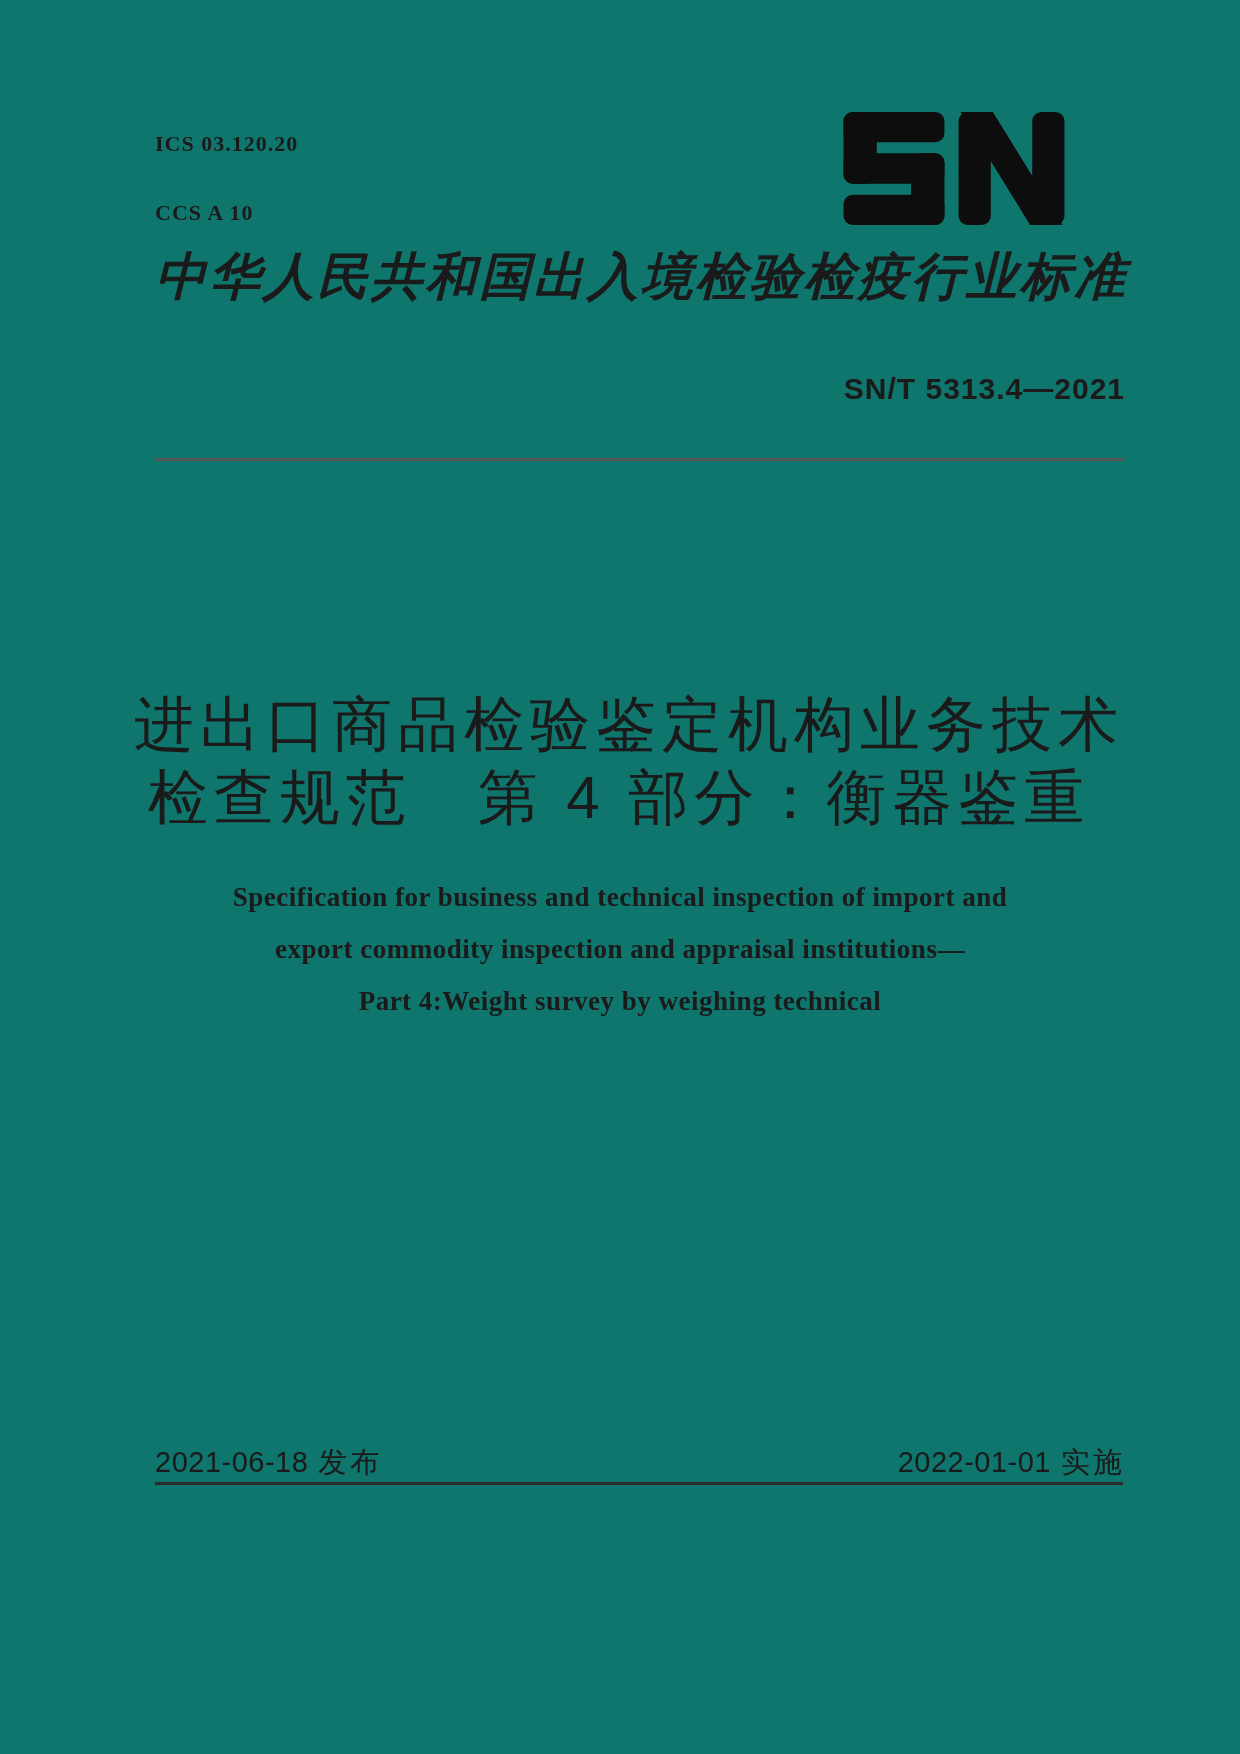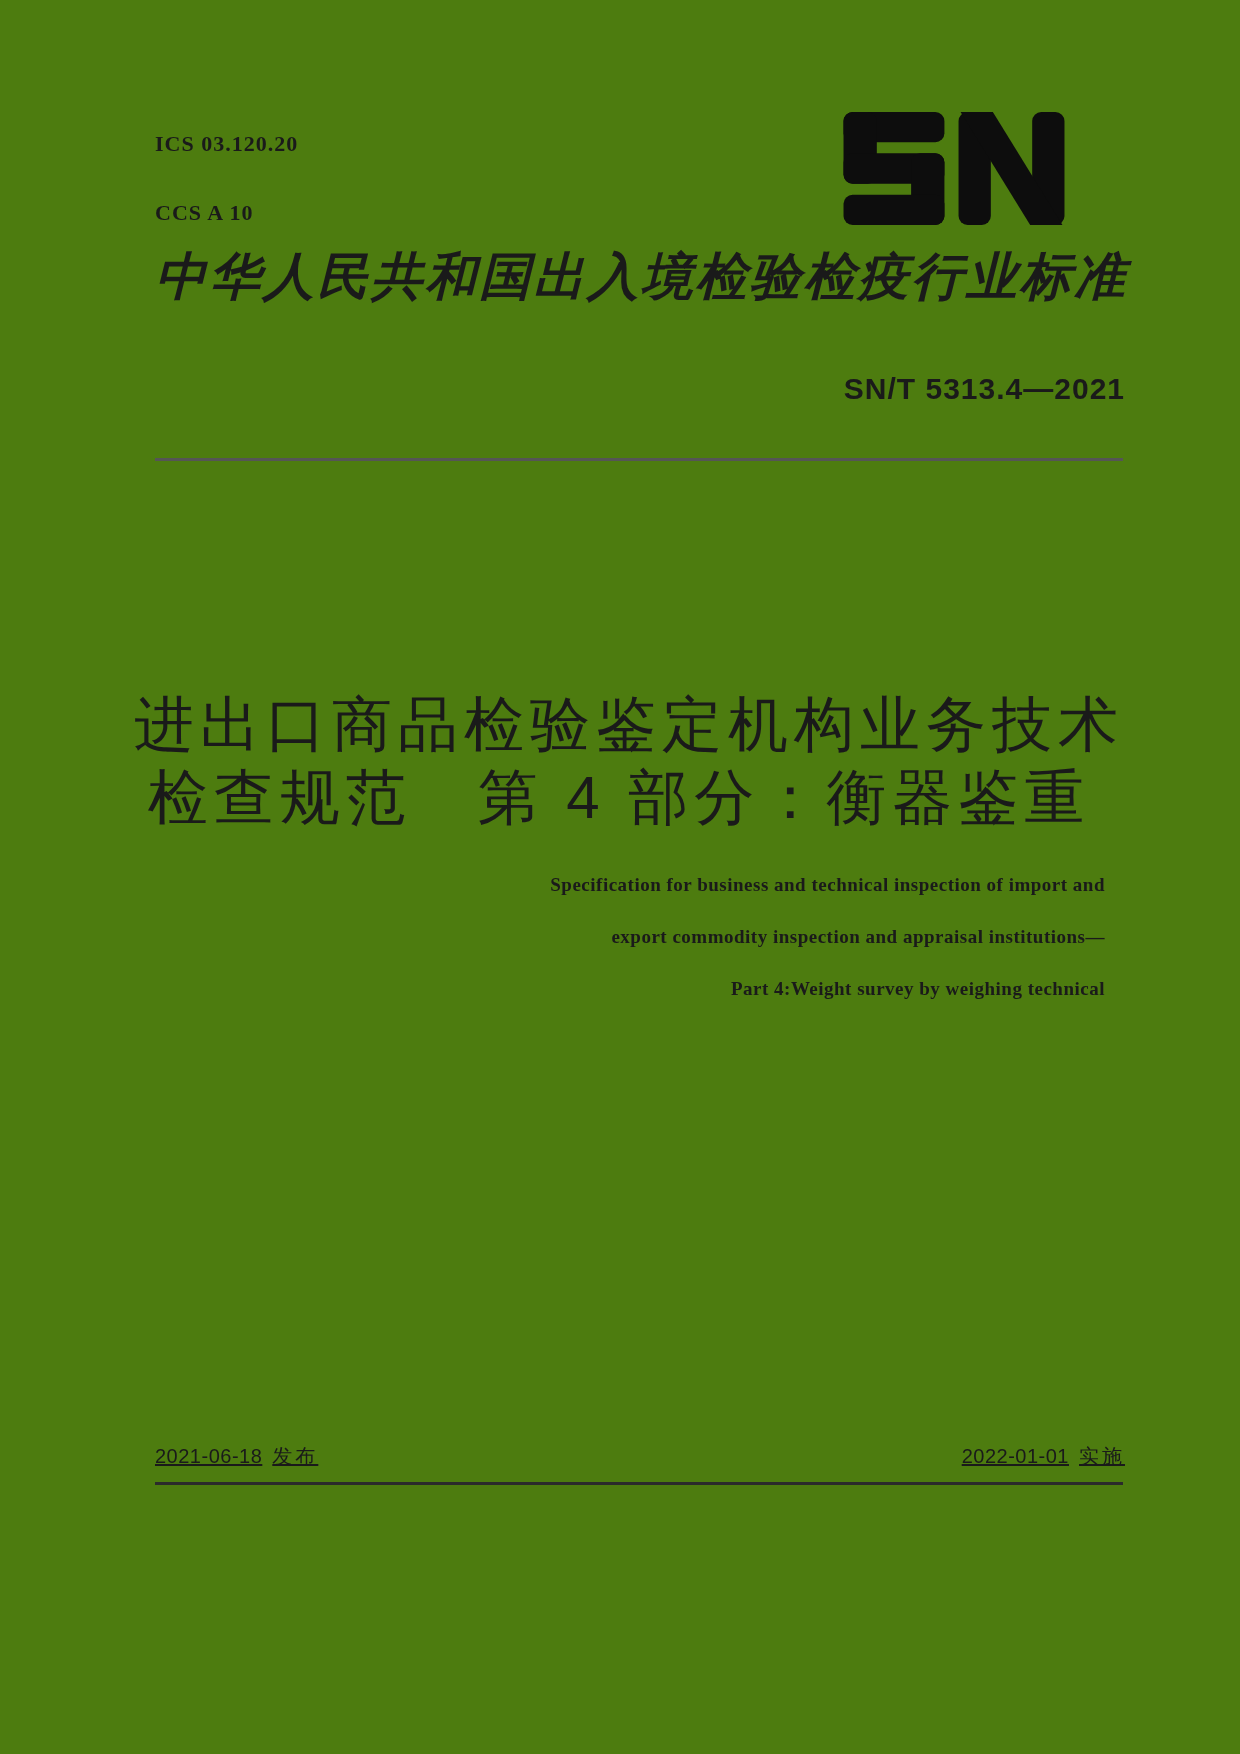--- a/index.html
+++ b/index.html
@@ -5,21 +5,21 @@
   html, body {
     margin: 0;
     padding: 0;
     background: #e8e8e8;
   }
   .page {
     position: relative;
     width: 1240px;
     height: 1754px;
     margin: 0 auto;
-    background: #4d7c0f;
+    background: #0f766e;
     color: #1a1a1a;
     font-family: "Liberation Sans", "DejaVu Sans", sans-serif;
     overflow: hidden;
   }
   .ics-block {
     position: absolute;
     left: 155px;
     top: 86px;
     font-family: "Liberation Serif", "DejaVu Serif", serif;
     font-weight: bold;
@@ -76,39 +76,39 @@
     font-weight: normal;
     letter-spacing: 6px;
     white-space: nowrap;
   }
   .title-cn-1 { top: 685px; }
   .title-cn-2 { top: 758px; text-align: center; }
   .title-en {
     position: absolute;
     left: 135px;
     width: 970px;
-    text-align: right;
+    text-align: center;
     font-family: "Liberation Serif", "DejaVu Serif", serif;
     font-weight: bold;
-    font-size: 19px;
+    font-size: 27px;
     letter-spacing: 0.5px;
     white-space: nowrap;
+    margin-top: 8px;
   }
   .title-en-1 { top: 874px; }
   .title-en-2 { top: 926px; }
   .title-en-3 { top: 978px; }
   .dates-row {
     position: absolute;
     left: 155px;
     top: 1443px;
     width: 970px;
-    font-size: 20px;
+    font-size: 29px;
     display: flex;
     justify-content: space-between;
-    text-decoration: underline;
   }
   .date-group { white-space: nowrap; letter-spacing: 0.5px; }
   .date-group .cjk { margin-left: 10px; letter-spacing: 3px; }
   .publisher-row {
     position: absolute;
     left: 135px;
     top: 1545px;
     width: 970px;
     text-align: center;
     font-size: 31px;

